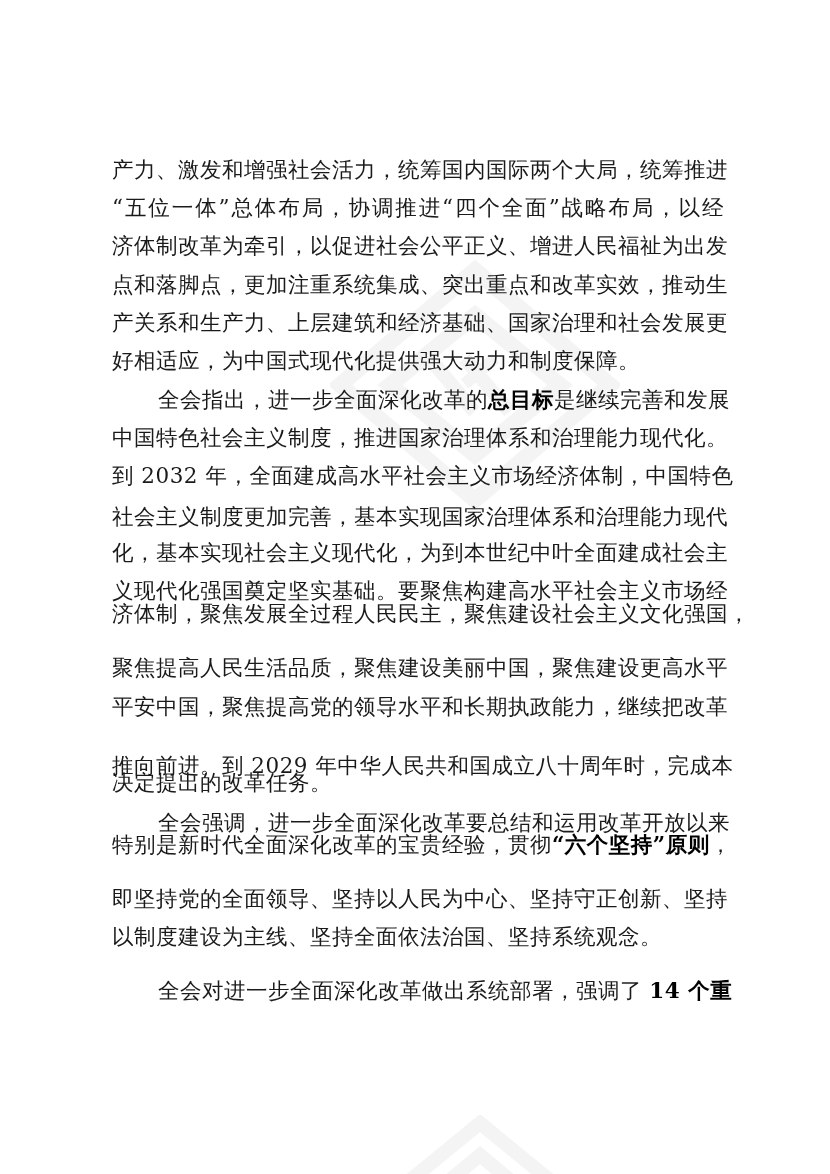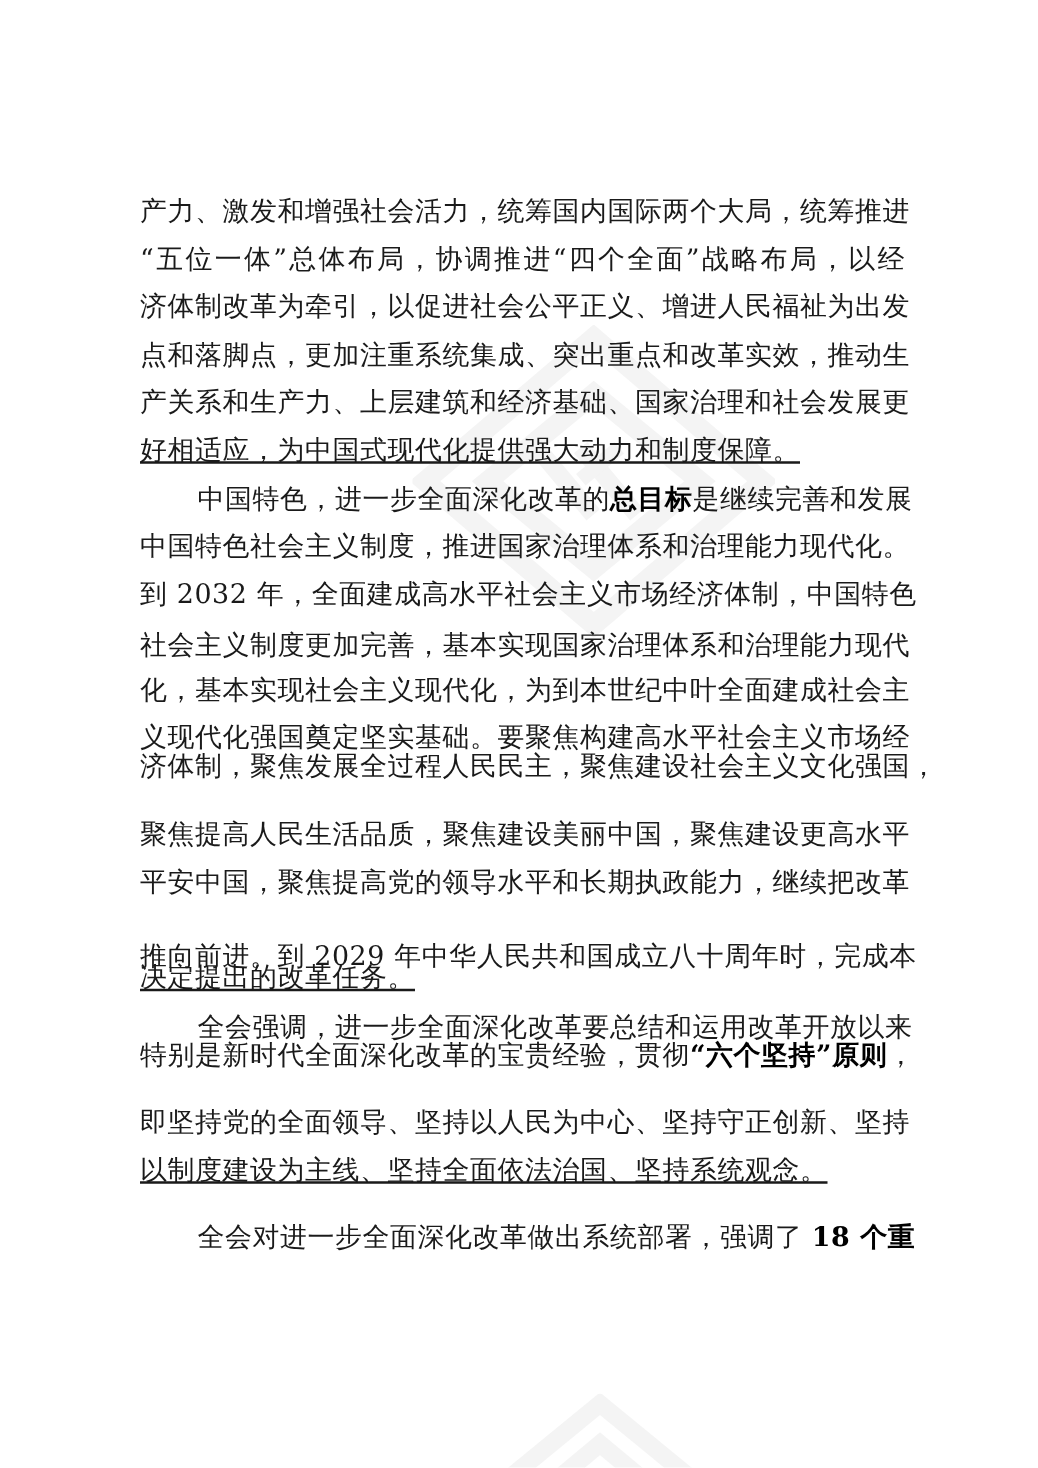--- a/index.html
+++ b/index.html
@@ -56,21 +56,20 @@
       text-align: justify;
       text-align-last: justify;
       letter-spacing: 0.5px;
     }
     .line.indent {
       left: 46px;
       width: 566px;
     }
     .line.last {
       text-align-last: left;
-      text-decoration: underline;
     }
     .b {
       font-weight: bold;
       color: #000000;
     }
   </style>
 </head>
 <body>
 
 <div class="page">
@@ -101,38 +100,38 @@
   <div class="body-text">
 
     <div class="line" style="top:0px">产力、激发和增强社会活力，统筹国内国际两个大局，统筹推进</div>
     <div class="line" style="top:38px">“五位一体”总体布局，协调推进“四个全面”战略布局，以经</div>
     <div class="line" style="top:76px">济体制改革为牵引，以促进社会公平正义、增进人民福祉为出发</div>
     <div class="line" style="top:115px">点和落脚点，更加注重系统集成、突出重点和改革实效，推动生</div>
     <div class="line" style="top:153px">产关系和生产力、上层建筑和经济基础、国家治理和社会发展更</div>
     <div class="line last" style="top:191px">好相适应，为中国式现代化提供强大动力和制度保障。</div>
 
     <div class="line indent" style="top:230px">
-      <span>中国特色，进一步全面深化改革的</span><span class="b">总目标</span><span>是继续完善和发展</span>
+      <span>全会指出，进一步全面深化改革的</span><span class="b">总目标</span><span>是继续完善和发展</span>
     </div>
     <div class="line" style="top:268px">中国特色社会主义制度，推进国家治理体系和治理能力现代化。</div>
     <div class="line" style="top:306px">到 2032 年，全面建成高水平社会主义市场经济体制，中国特色</div>
     <div class="line" style="top:347px">社会主义制度更加完善，基本实现国家治理体系和治理能力现代</div>
     <div class="line" style="top:383px">化，基本实现社会主义现代化，为到本世纪中叶全面建成社会主</div>
     <div class="line" style="top:421px">义现代化强国奠定坚实基础。要聚焦构建高水平社会主义市场经</div>
     <div class="line" style="top:444px">济体制，聚焦发展全过程人民民主，聚焦建设社会主义文化强国，</div>
     <div class="line" style="top:498px">聚焦提高人民生活品质，聚焦建设美丽中国，聚焦建设更高水平</div>
     <div class="line" style="top:537px">平安中国，聚焦提高党的领导水平和长期执政能力，继续把改革</div>
     <div class="line" style="top:596px">推向前进。到 2029 年中华人民共和国成立八十周年时，完成本</div>
     <div class="line last" style="top:613px">决定提出的改革任务。</div>
 
     <div class="line indent" style="top:653px">全会强调，进一步全面深化改革要总结和运用改革开放以来</div>
     <div class="line" style="top:675px">
       <span>特别是新时代全面深化改革的宝贵经验，贯彻</span><span class="b">“六个坚持”原则</span><span>，</span>
     </div>
     <div class="line" style="top:729px">即坚持党的全面领导、坚持以人民为中心、坚持守正创新、坚持</div>
     <div class="line last" style="top:767px">以制度建设为主线、坚持全面依法治国、坚持系统观念。</div>
 
     <div class="line indent" style="top:821px">
-      <span>全会对进一步全面深化改革做出系统部署，强调了 </span><span class="b">18 个重</span><span></span>
+      <span>全会对进一步全面深化改革做出系统部署，强调了 </span><span class="b">14 个重</span><span></span>
     </div>
 
   </div>
 </div>
 
 </body></html>

